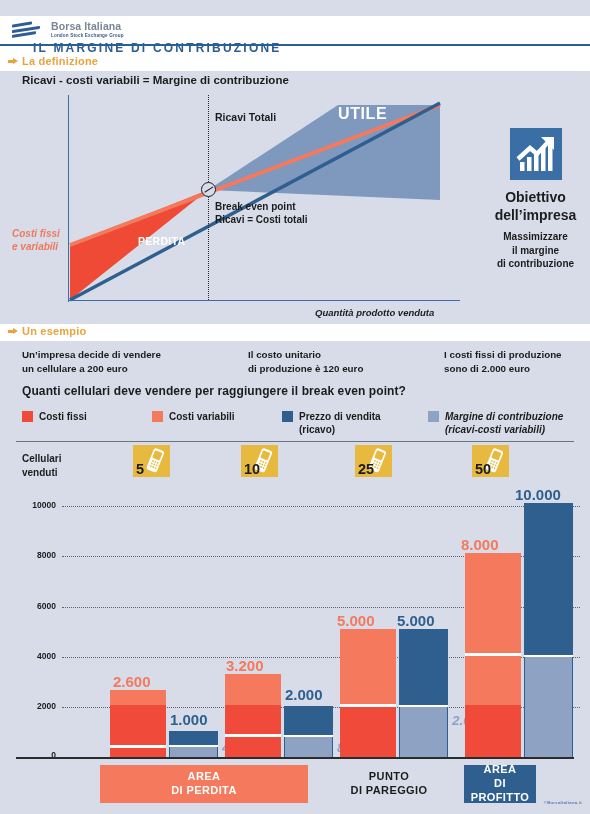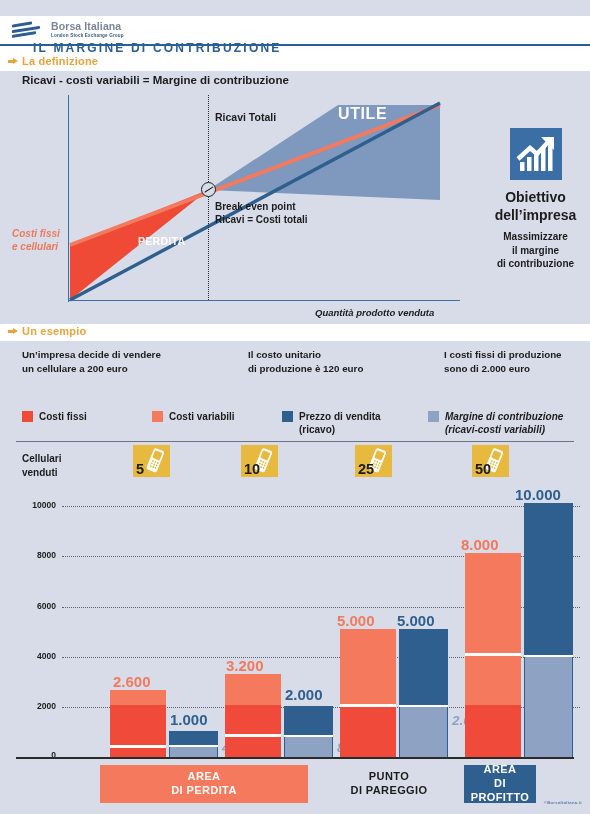--- a/index.html
+++ b/index.html
@@ -150,21 +150,21 @@
     <div class="lbl-utile">UTILE</div>
     <div class="lbl-perdita">PERDITA</div>
     <div class="lbl-bep">
       <div>Break even point</div>
       <div>Ricavi = Costi totali</div>
     </div>
     <div class="lbl-qta">Quantità prodotto venduta</div>
   </div>
   <div class="lbl-costi-fissi">
     <div>Costi fissi</div>
-    <div>e cellulari</div>
+    <div>e variabili</div>
   </div>
 
   <div class="obj">
     <div class="obj-icon">
       <svg width="52" height="52" viewBox="0 0 52 52">
         <rect x="10" y="34" width="4.5" height="9" fill="#fff"></rect>
         <rect x="17" y="29" width="4.5" height="14" fill="#fff"></rect>
         <rect x="24" y="24" width="4.5" height="19" fill="#fff"></rect>
         <rect x="31" y="19" width="4.5" height="24" fill="#fff"></rect>
         <rect x="38" y="14" width="4.5" height="29" fill="#fff"></rect>
@@ -193,20 +193,21 @@
     <div>un cellulare a 200 euro</div>
   </div>
   <div class="ex-col" style="left:248px;top:348px">
     <div>Il costo unitario</div>
     <div>di produzione è 120 euro</div>
   </div>
   <div class="ex-col" style="left:444px;top:348px">
     <div>I costi fissi di produzione</div>
     <div>sono di 2.000 euro</div>
   </div>
+  <div class="ex-q">Quanti cellulari deve vendere per raggiungere il break even point?</div>
 
   <div class="legend-item" style="left:22px;top:410px">
     <span class="sw" style="background:#ef4a3a"></span>
     <span class="legend-txt">Costi fissi</span>
   </div>
   <div class="legend-item" style="left:152px;top:410px">
     <span class="sw" style="background:#f4795d"></span>
     <span class="legend-txt">Costi variabili</span>
   </div>
   <div class="legend-item" style="left:282px;top:410px">

